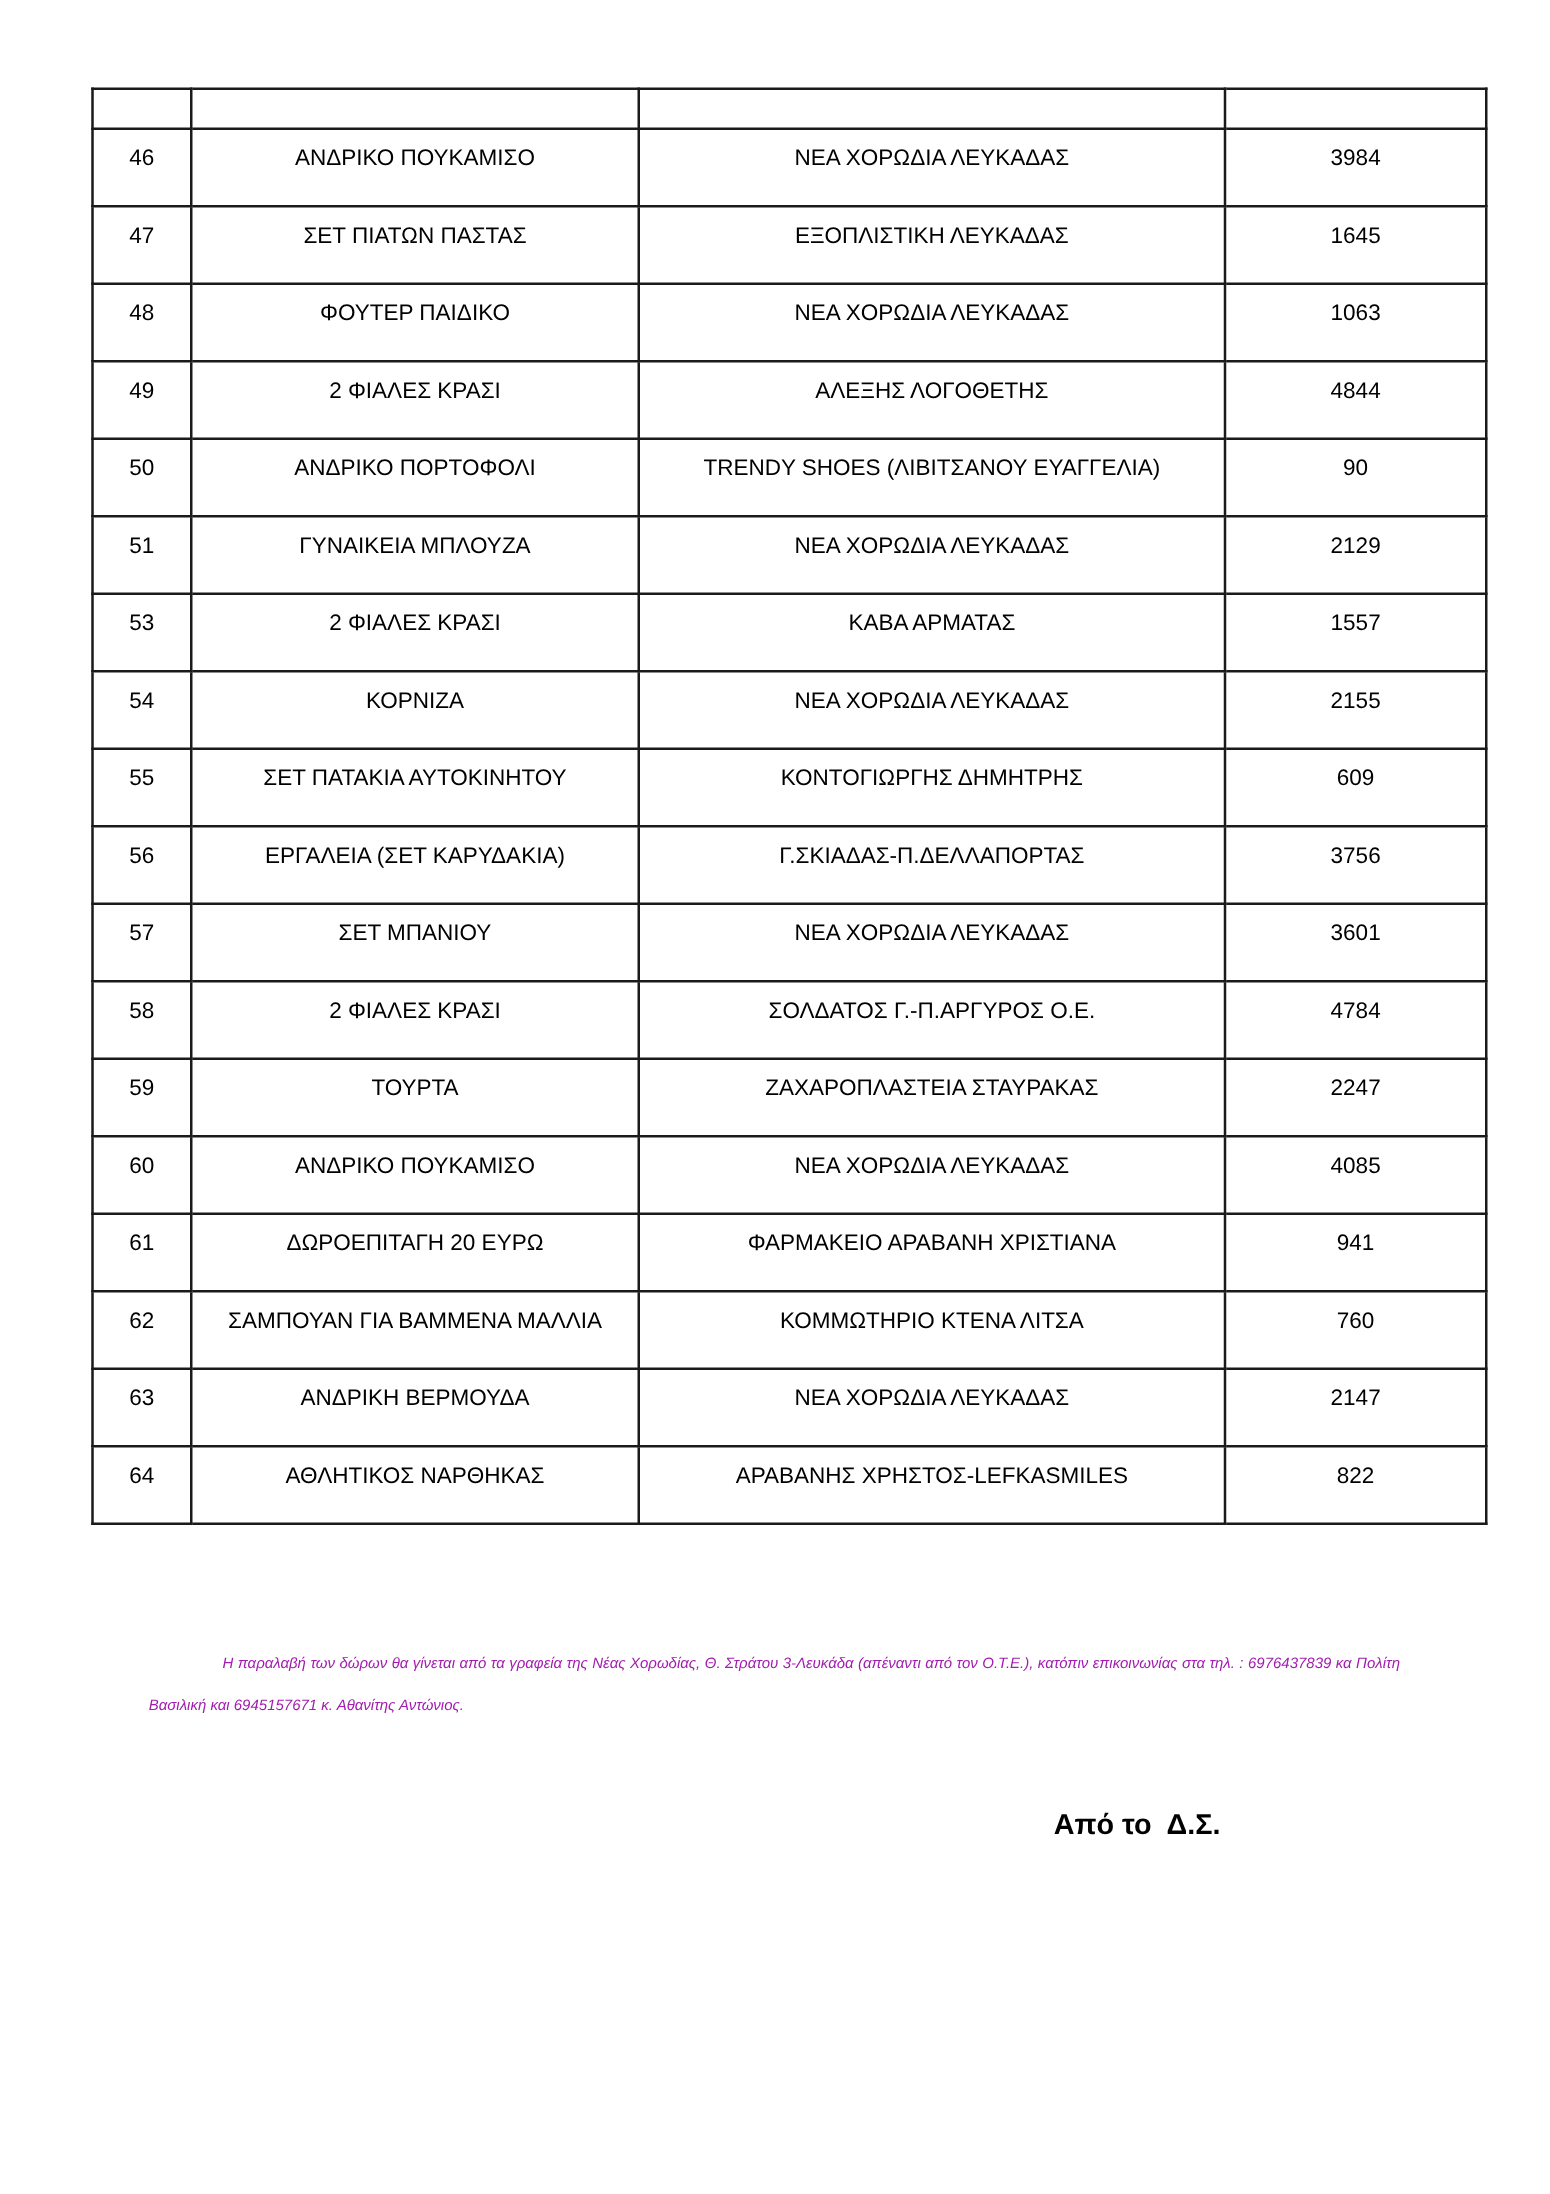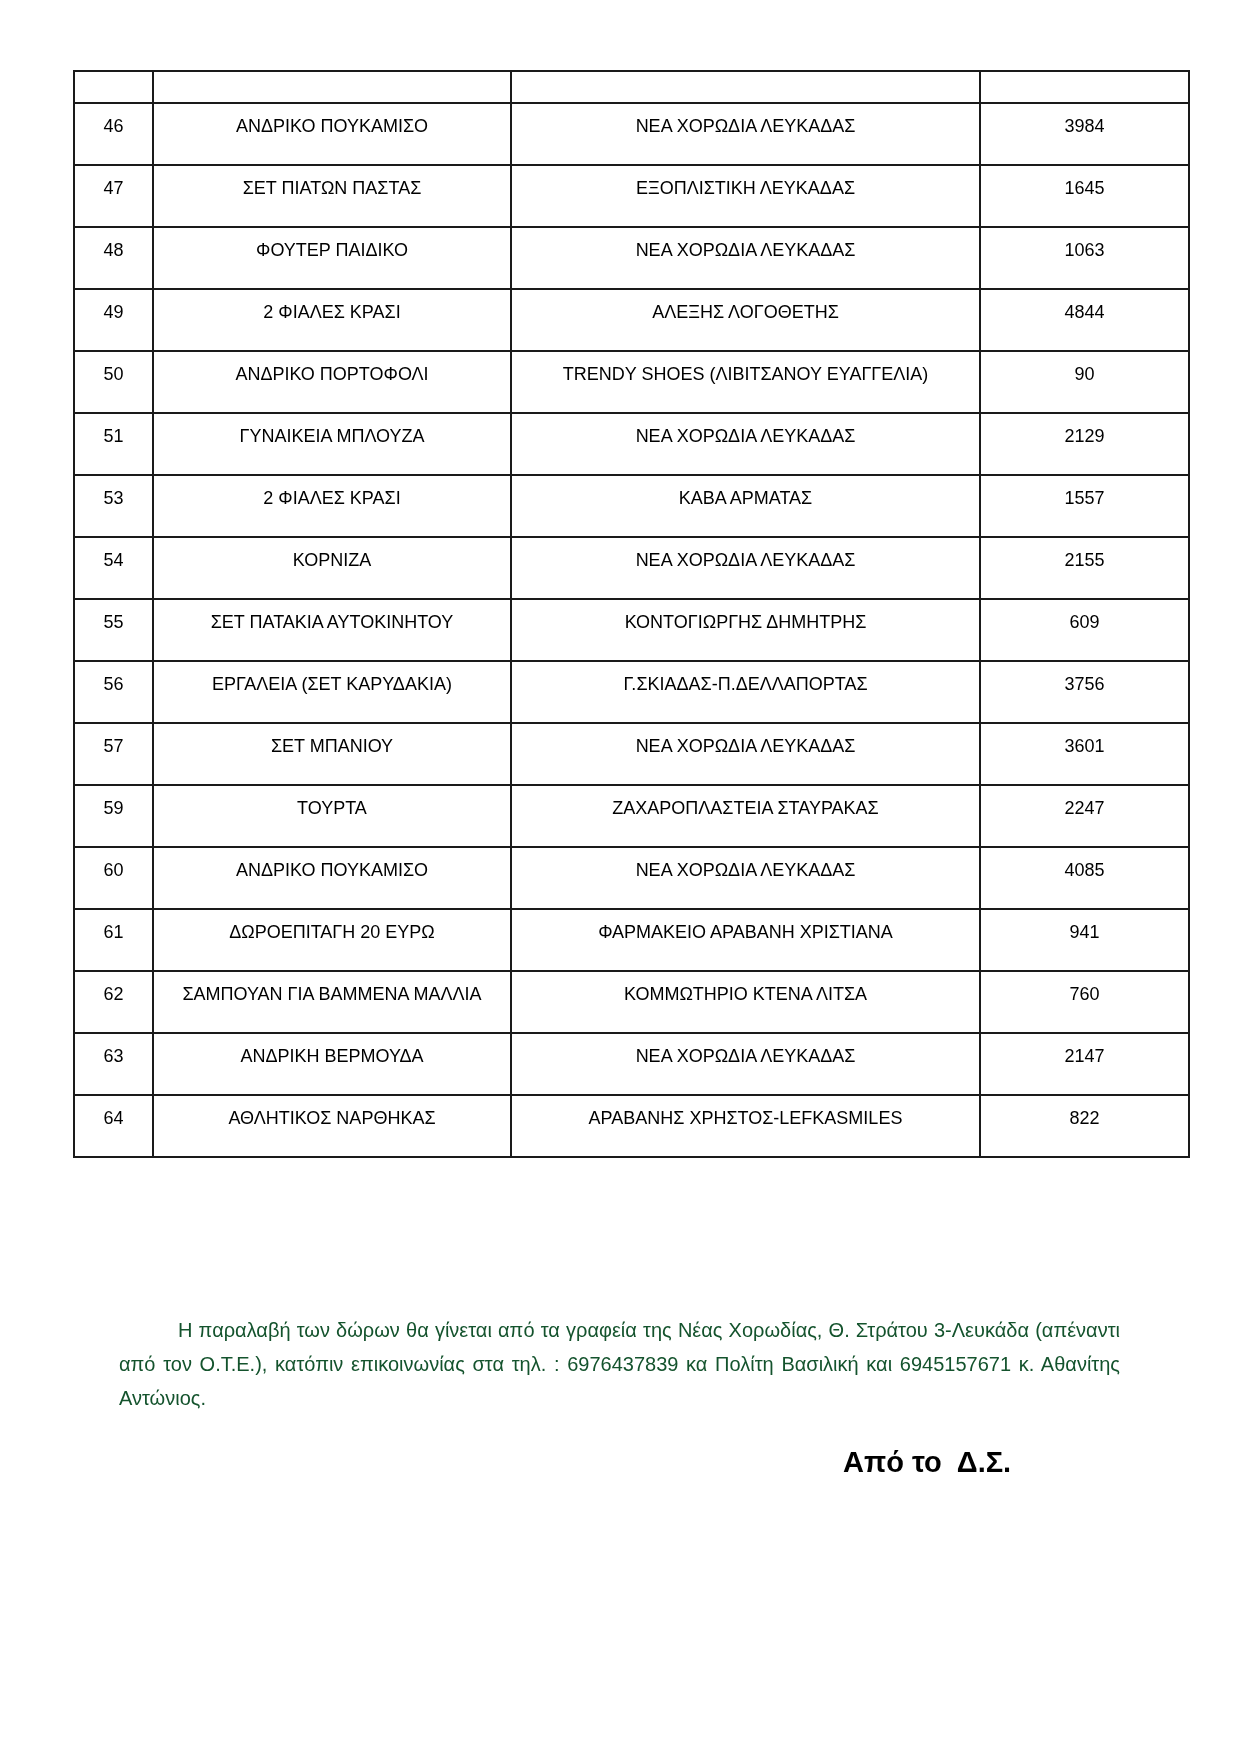--- a/index.html
+++ b/index.html
@@ -21,26 +21,26 @@
     padding-top: 7px; box-sizing: border-box;
   }
   .prize-table tr.header-row td { height: 32px; padding-top: 0; }
   .prize-table tr.data-row td { height: 62px; }
   .col-num { width: 79px; }
   .col-item { width: 358px; }
   .col-sponsor { width: 469px; }
   .col-ticket { width: 209px; }
   .notice {
     position: absolute; left: 119px; top: 1313px; width: 1001px;
-    font-size: 20px; line-height: 34px; text-align: justify;
-    text-indent: 59px; margin: 0; color: #14532d;
+    font-size: 12px; line-height: 34px; text-align: justify;
+    text-indent: 59px; margin: 0; color: #a21caf; font-style: italic;
   }
   .signature {
     position: absolute; left: 843px; top: 1446px;
-    font-size: 29px; font-weight: bold; margin: 0; white-space: pre;
+    font-size: 23px; font-weight: bold; margin: 0; white-space: pre;
   }
 </style>
 </head>
 <body>
 
 <table class="prize-table">
   <colgroup>
     <col class="col-num">
       <col class="col-item">
       <col class="col-sponsor">
@@ -113,20 +113,26 @@
         <td>Γ.ΣΚΙΑΔΑΣ-Π.ΔΕΛΛΑΠΟΡΤΑΣ</td>
         <td>3756</td>
       </tr>
       <tr class="data-row">
         <td>57</td>
         <td>ΣΕΤ ΜΠΑΝΙΟΥ</td>
         <td>ΝΕΑ ΧΟΡΩΔΙΑ ΛΕΥΚΑΔΑΣ</td>
         <td>3601</td>
       </tr>
       <tr class="data-row">
+        <td>58</td>
+        <td>2 ΦΙΑΛΕΣ ΚΡΑΣΙ</td>
+        <td>ΣΟΛΔΑΤΟΣ Γ.-Π.ΑΡΓΥΡΟΣ Ο.Ε.</td>
+        <td>4784</td>
+      </tr>
+      <tr class="data-row">
         <td>59</td>
         <td>ΤΟΥΡΤΑ</td>
         <td>ΖΑΧΑΡΟΠΛΑΣΤΕΙΑ ΣΤΑΥΡΑΚΑΣ</td>
         <td>2247</td>
       </tr>
       <tr class="data-row">
         <td>60</td>
         <td>ΑΝΔΡΙΚΟ ΠΟΥΚΑΜΙΣΟ</td>
         <td>ΝΕΑ ΧΟΡΩΔΙΑ ΛΕΥΚΑΔΑΣ</td>
         <td>4085</td>

